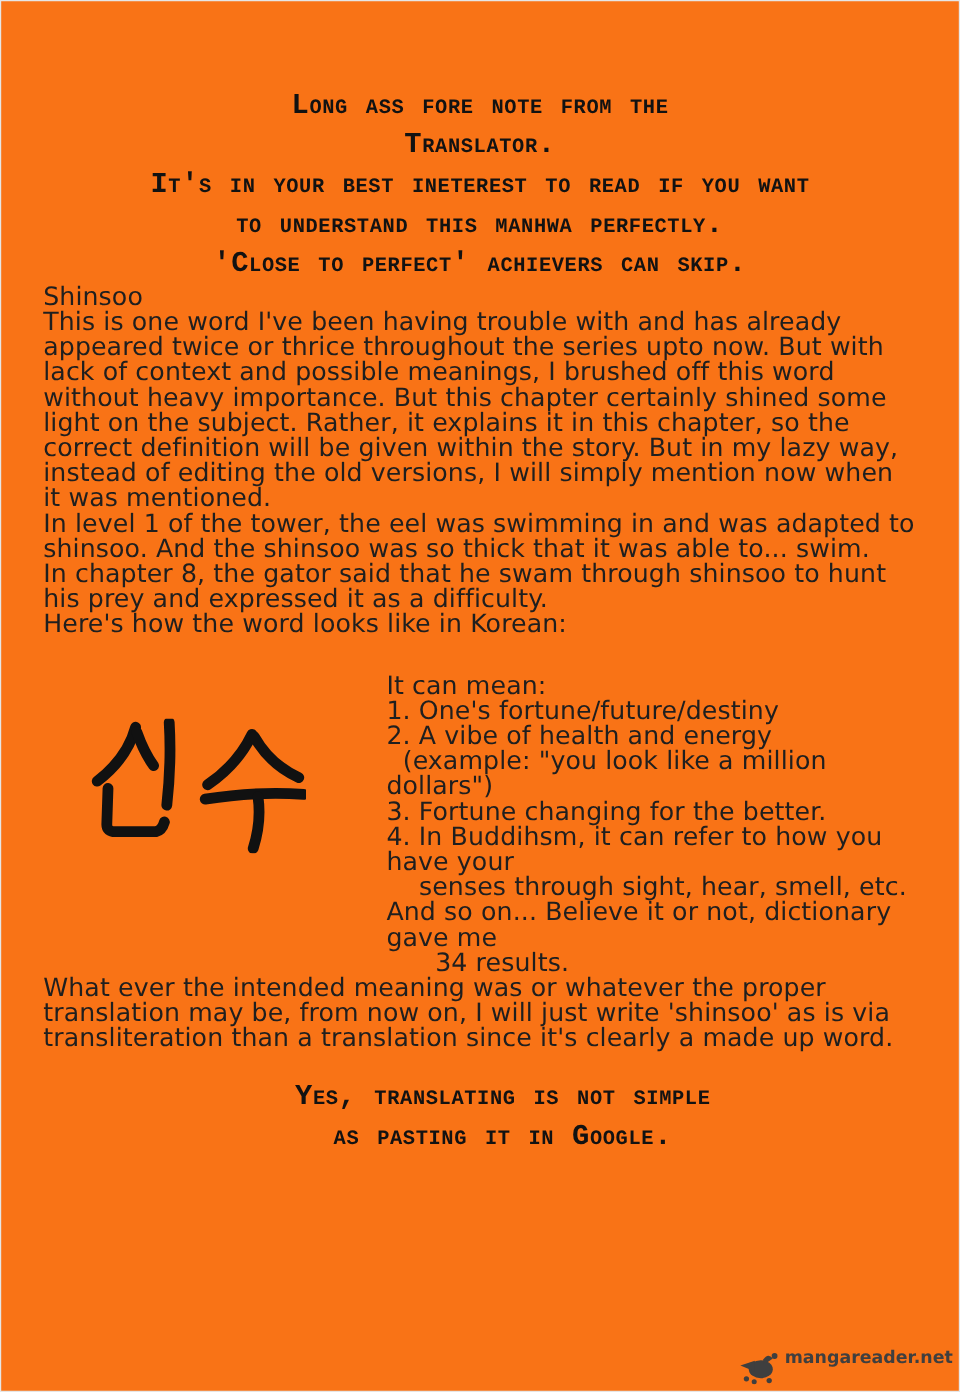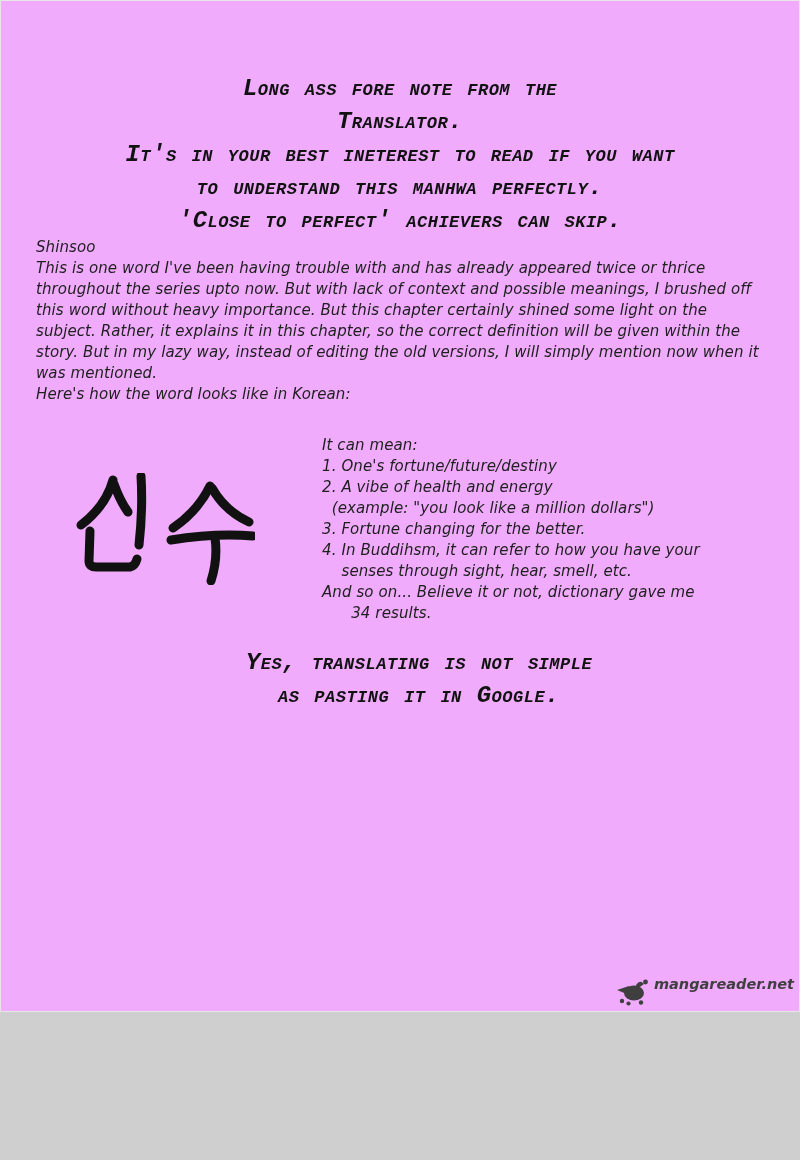--- a/index.html
+++ b/index.html
@@ -1,35 +1,34 @@
 <!DOCTYPE html>
 <html><head>
 <meta charset="utf-8">
 <style>
   html,body{margin:0;padding:0;background:#cfcfcf;}
   .page{
-    width:800px;height:1012px;margin:0 auto;background:#f0abfc;
+    width:800px;height:1160px;margin:0 auto;background:#f97316;
     position:relative;overflow:hidden;
     font-family:"DejaVu Sans",sans-serif;color:#1f1f1f;
     box-shadow:0 0 0 1px #e6e6e6 inset;
-    font-style:italic;
   }
   .caps-block{
     font-family:"Liberation Mono",monospace;
     font-weight:bold;
     font-variant:small-caps;
     color:#121212;
     text-align:center;
     white-space:pre-wrap;
     font-size:24px;
     line-height:33px;
     letter-spacing:.5px;
   }
   .title{padding-top:72px;}
-  .content{margin:0 36px;font-size:15px;line-height:21px;letter-spacing:.1px;}
+  .content{margin:0 36px;font-size:21px;line-height:21px;letter-spacing:.1px;}
   .content p{margin:0;white-space:pre-wrap;}
   .heading{margin-top:32px;}
   .mt-line{margin-top:21px;}
   .korean-row{display:flex;margin-top:30px;gap:28px;}
   .korean-left{width:258px;display:flex;justify-content:center;align-items:flex-start;padding-top:38px;}
   .meanings{flex:1;white-space:pre-wrap;}
   .para-hanja{margin-top:38px;}
   .closing{margin-top:22px;padding-left:38px;}
   .watermark{
     position:absolute;right:6px;bottom:6px;
@@ -49,21 +48,23 @@
 It's in your best ineterest to read if you want
 to understand this manhwa perfectly.
 'Close to perfect' achievers can skip.</div>
 
   <div class="content">
 
     <p class="heading">Shinsoo</p>
 
     <p>This is one word I've been having trouble with and has already appeared twice or thrice throughout the series upto now. But with lack of context and possible meanings, I brushed off this word without heavy importance. But this chapter certainly shined some light on the subject. Rather, it explains it in this chapter, so the correct definition will be given within the story. But in my lazy way, instead of editing the old versions, I will simply mention now when it was mentioned.</p>
 
+    <p class="mt-line">In level 1 of the tower, the eel was swimming in and was adapted to shinsoo. And the shinsoo was so thick that it was able to... swim.</p>
 
+    <p class="mt-line">In chapter 8, the gator said that he swam through shinsoo to hunt his prey and expressed it as a difficulty.</p>
 
     <p class="mt-line">Here's how the word looks like in Korean:</p>
 
     <div class="korean-row">
       <div class="korean-left">
         <div class="k-glyph" title="신수">
 
           <svg width="180" height="112" viewBox="0 0 180 112" fill="none">
             <g stroke="#111111" stroke-width="9" stroke-linecap="round" stroke-linejoin="round">
 
@@ -89,20 +90,21 @@
 2. A vibe of health and energy
   (example: "you look like a million dollars")
 3. Fortune changing for the better.
 4. In Buddihsm, it can refer to how you have your
     senses through sight, hear, smell, etc.
 And so on... Believe it or not, dictionary gave me
       34 results.</div>
     </div>
 
 
+    <p class="mt-line">What ever the intended meaning was or whatever the proper translation may be, from now on, I will just write 'shinsoo' as is via transliteration than a translation since it's clearly a made up word.</p>
   </div>
 
   <div class="caps-block closing">Yes, translating is not simple
 as pasting it in Google.</div>
 
   <div class="watermark">
     <span class="logo">
       <svg width="38" height="30" viewBox="0 0 38 30" fill="#3f3f3f">
 
         <ellipse cx="20" cy="17" rx="10" ry="7.5"></ellipse>

